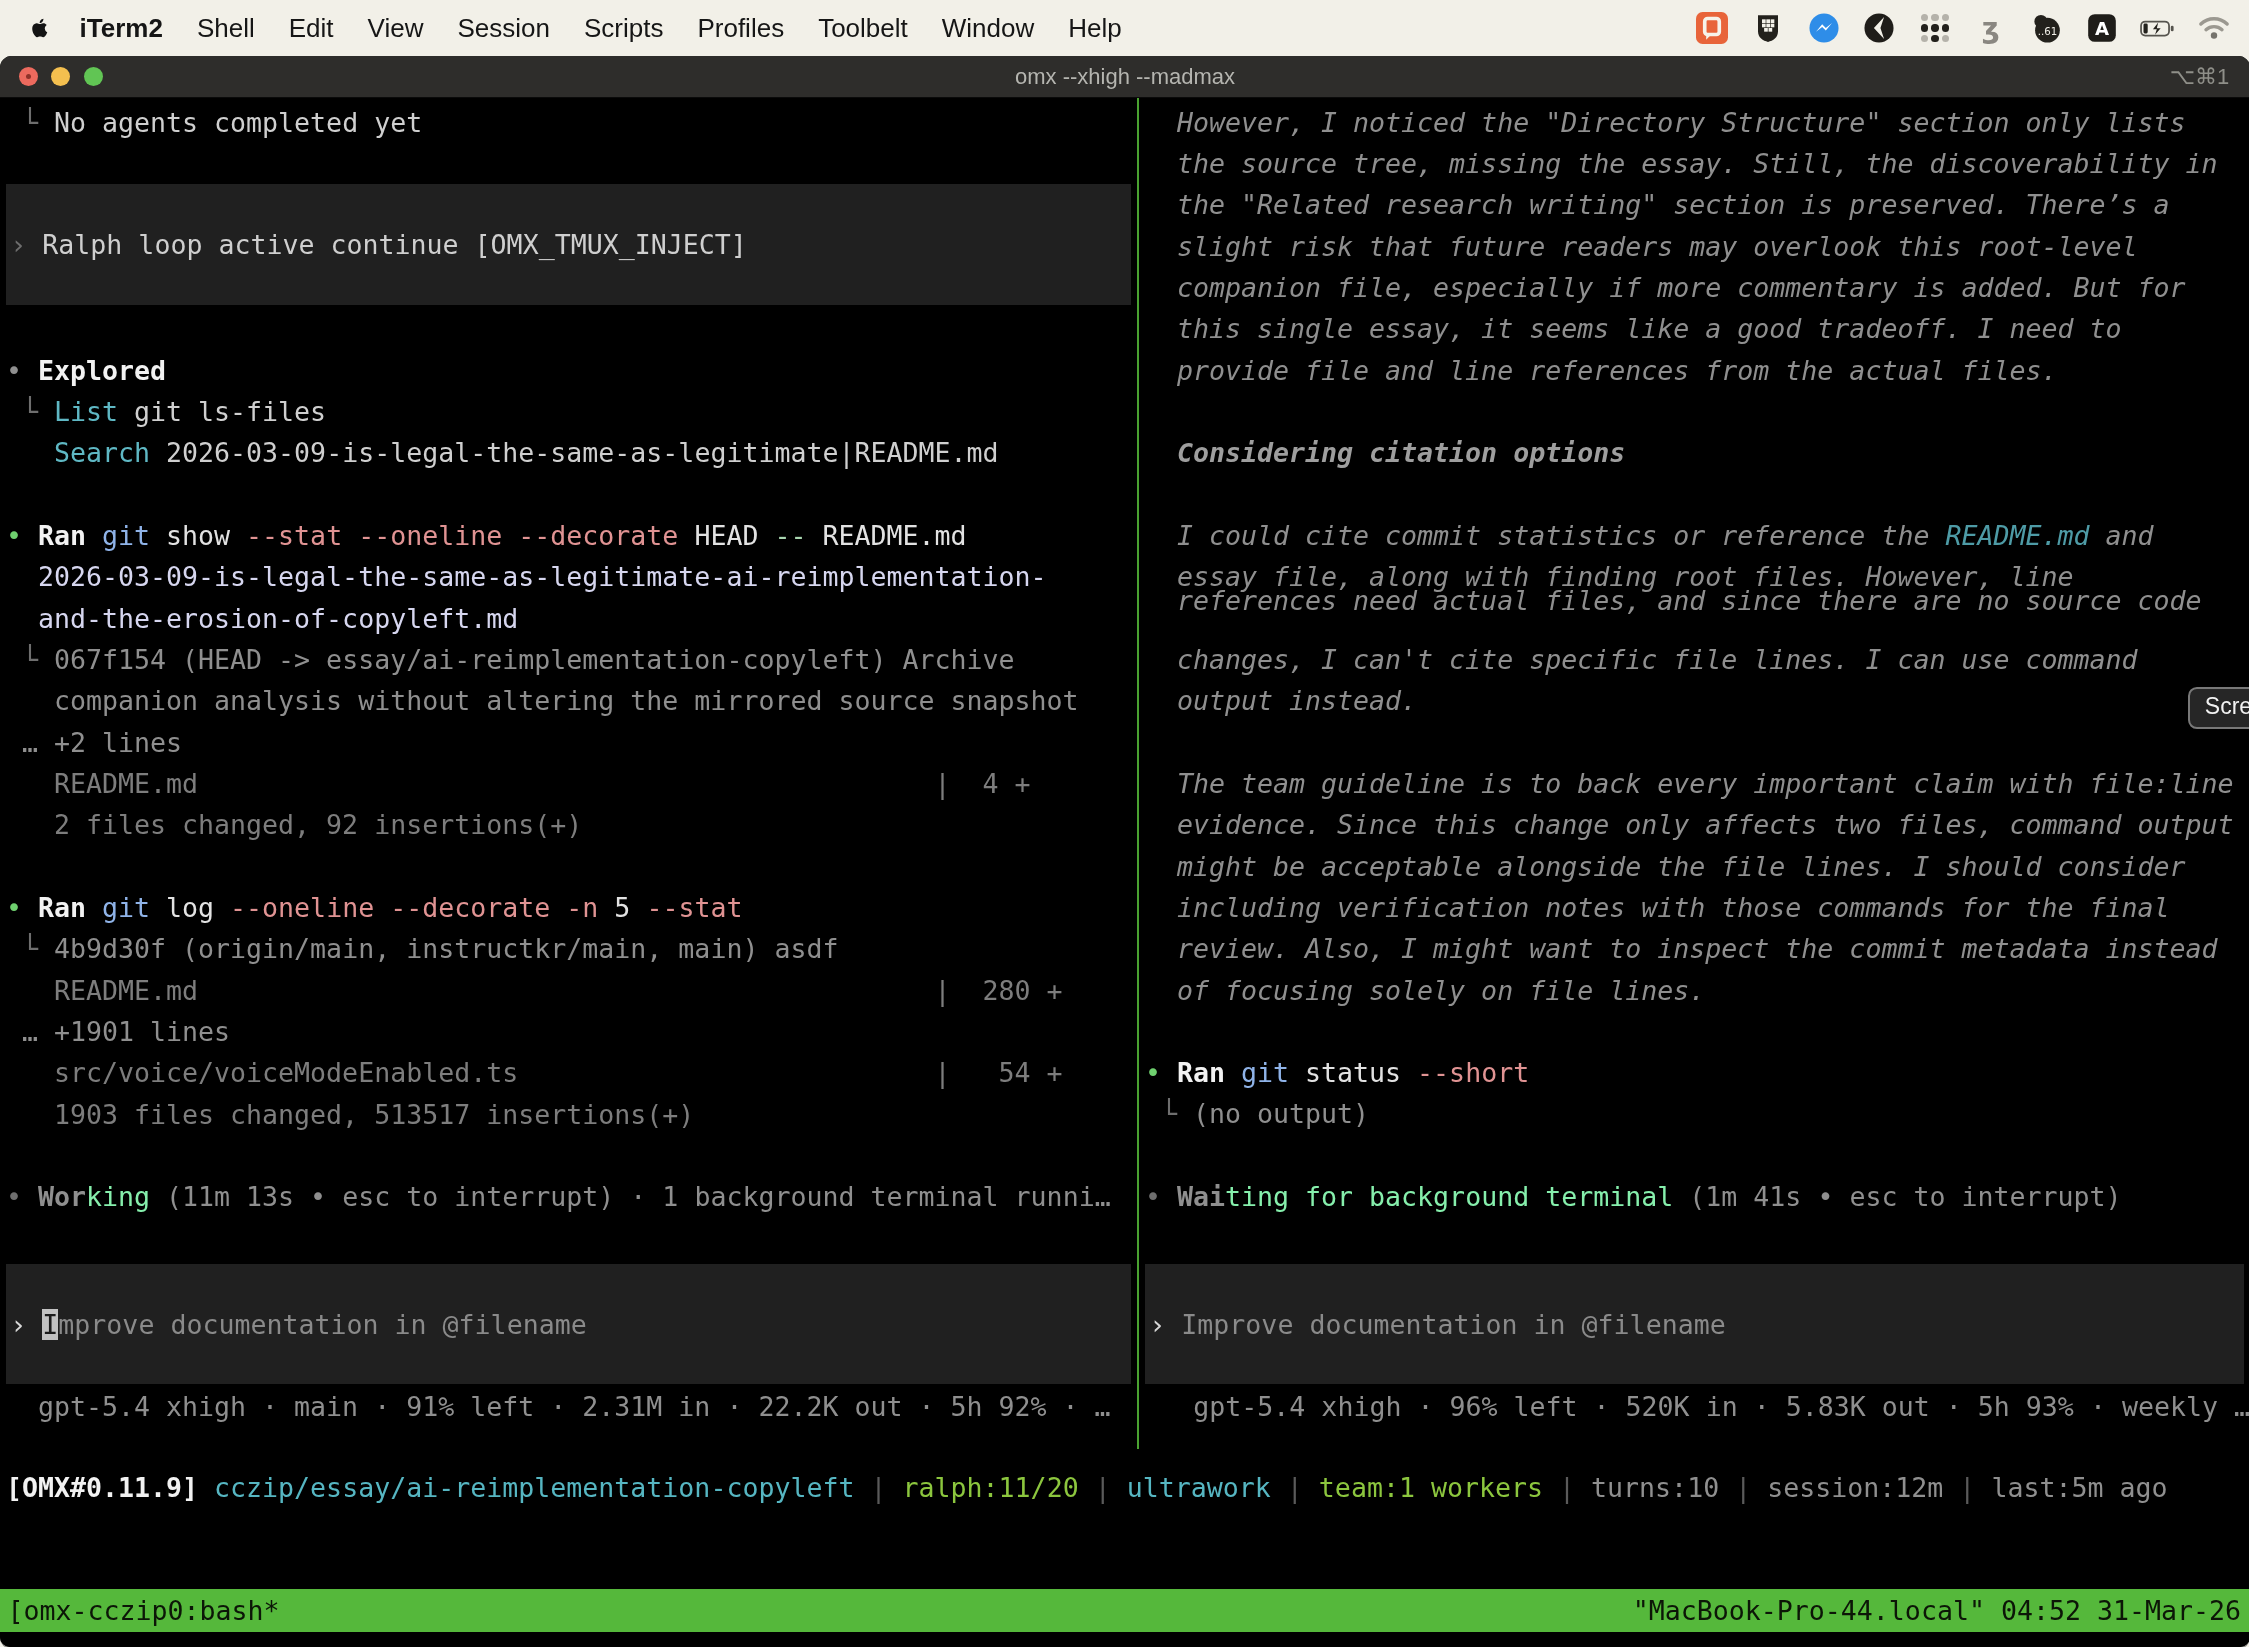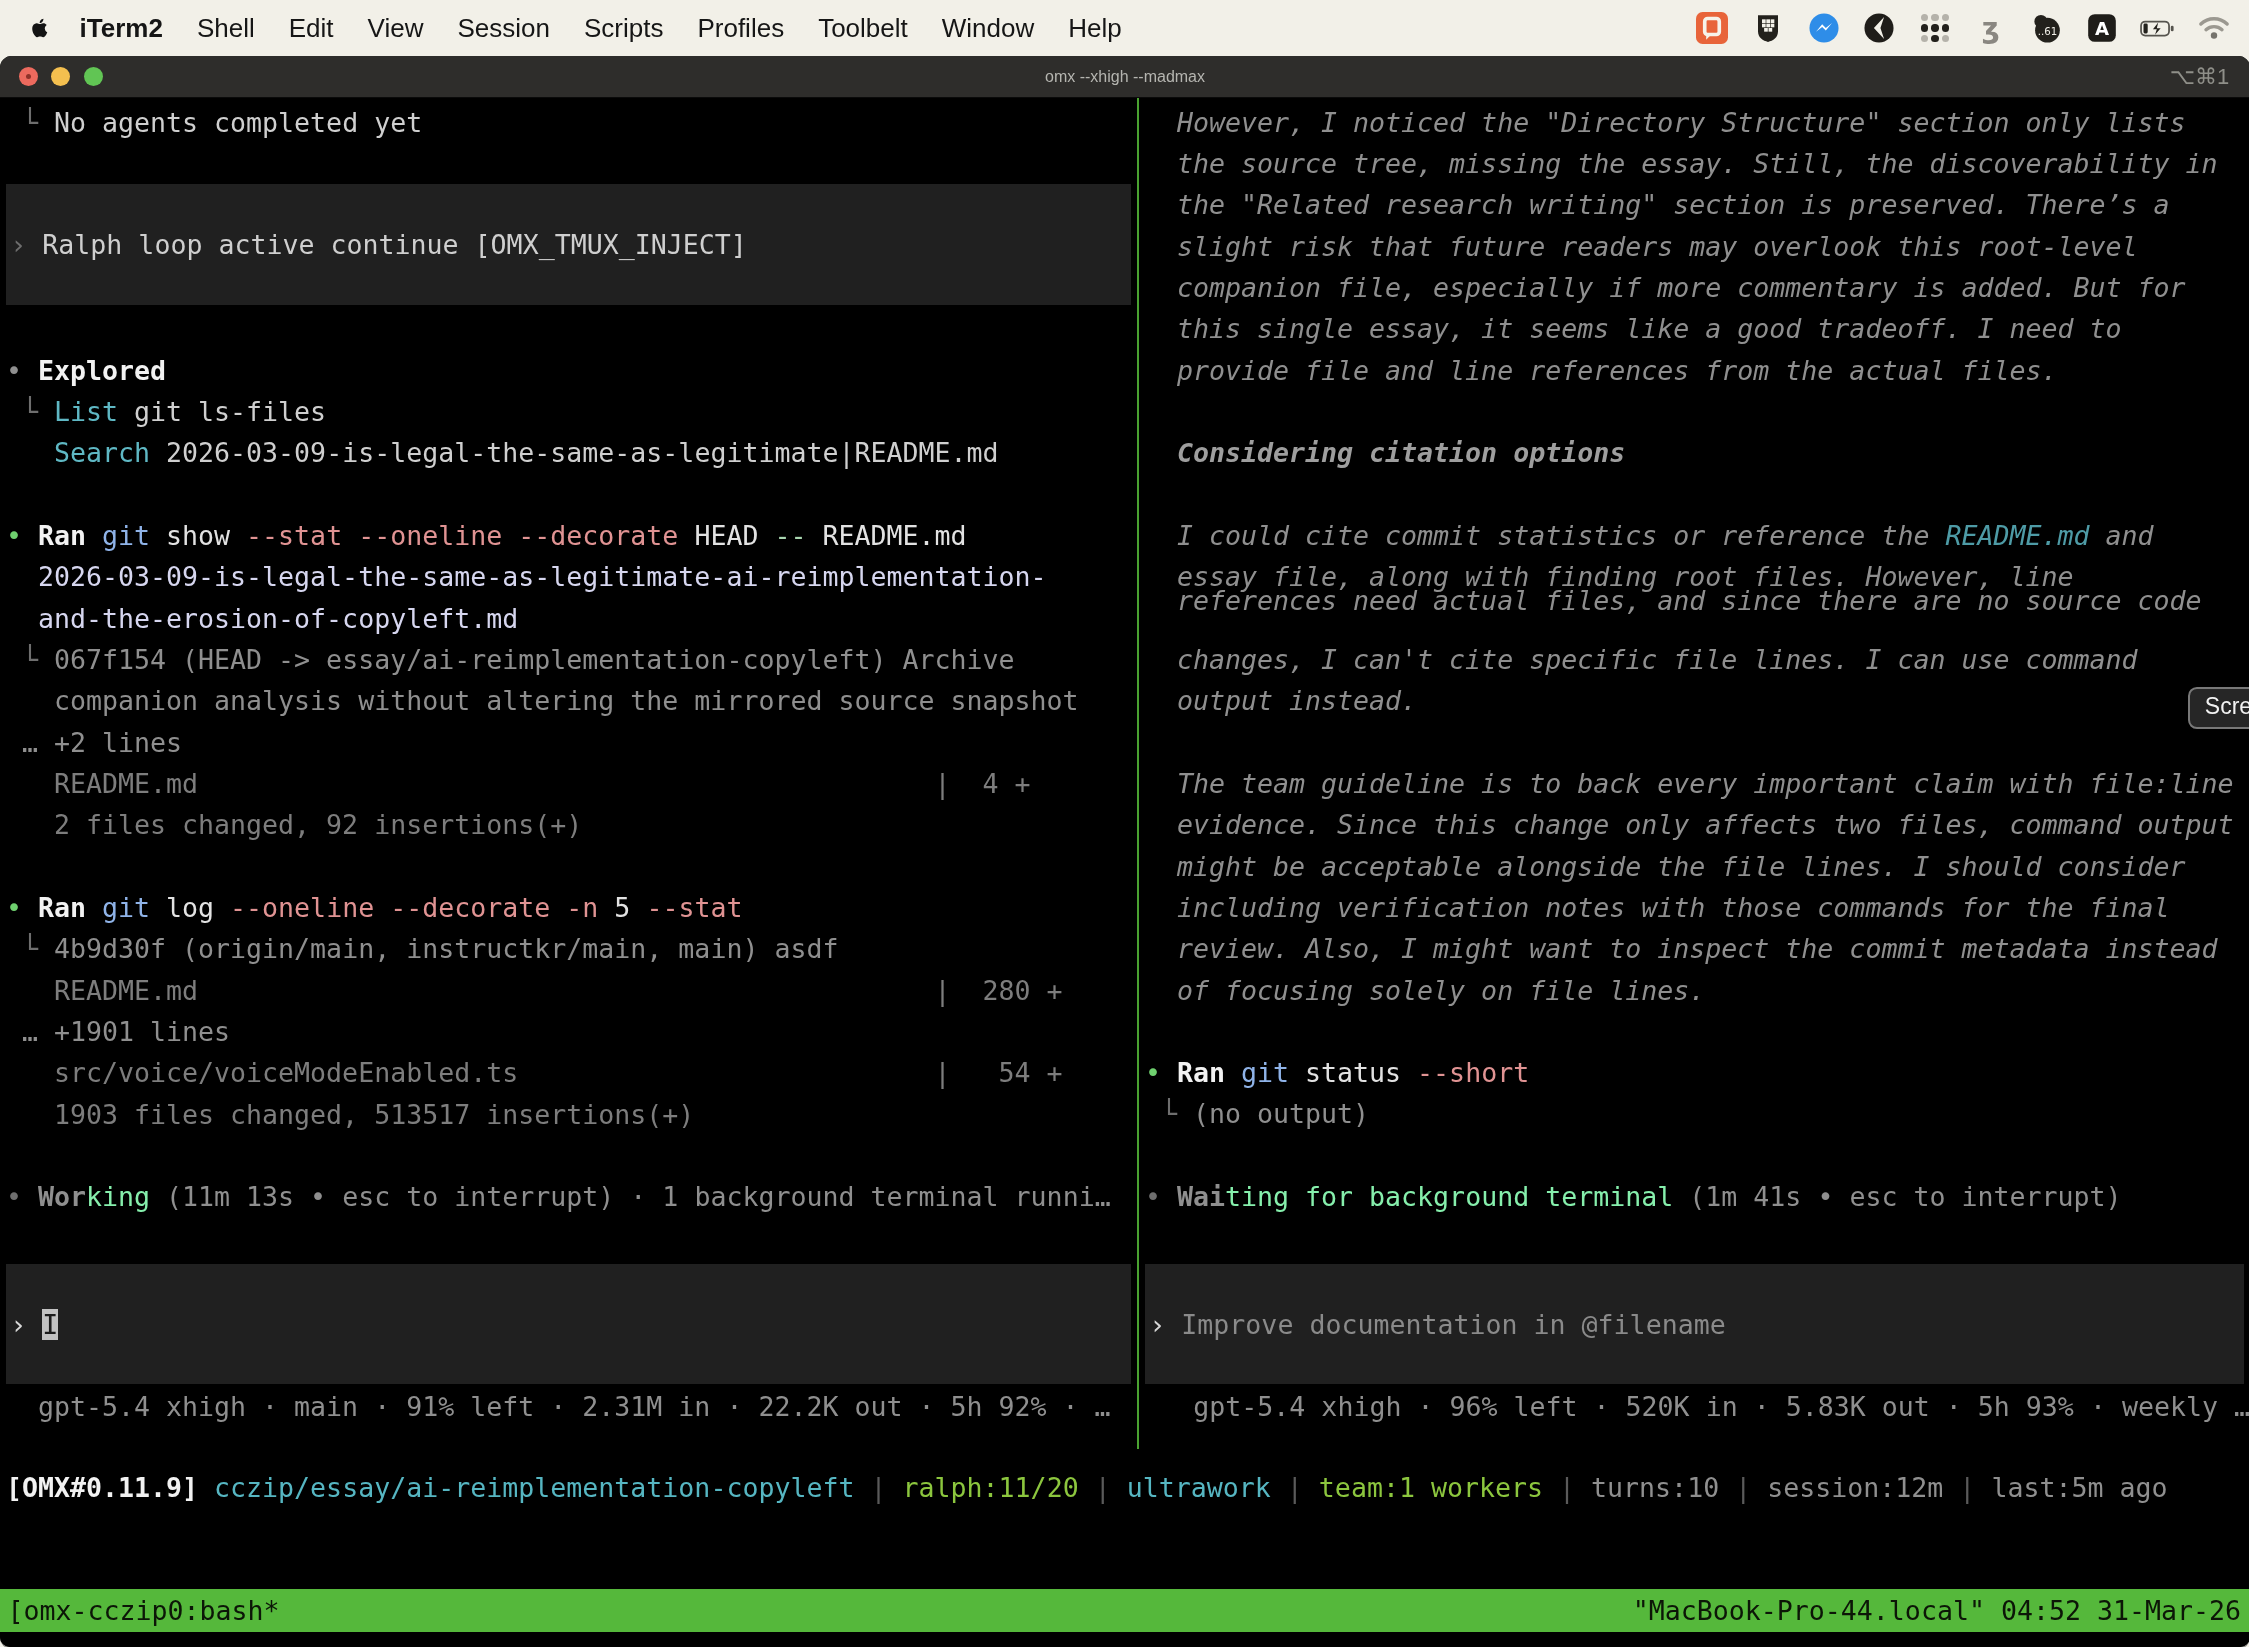--- a/index.html
+++ b/index.html
@@ -39,21 +39,21 @@
     display:flex;align-items:center;border-bottom:0.7px solid #0a0a0a;
   }
   .lights{display:flex;gap:13.3px;margin-left:19px;}
   .light{width:19px;height:19px;border-radius:50%;position:relative;}
   .light.red{background:#ec6a5e;}
   .light.red::after{content:"";position:absolute;left:6.6px;top:6.6px;width:5.9px;height:5.9px;border-radius:50%;background:#8e3229;}
   .light.yellow{background:#f4bf4f;}
   .light.green{background:#61c554;}
   .wtitle{
     position:absolute;left:0;right:0;text-align:center;
-    font-size:16px;color:#b5b5b0;pointer-events:none;
+    font-size:22px;color:#b5b5b0;pointer-events:none;
   }
   .wshortcut{margin-left:auto;margin-right:20.7px;font-size:22px;color:#8f8f89;}
   
   .term{position:relative;height:1549px;background:#000;
     font-family:"DejaVu Sans Mono", monospace;}
   .pane{position:absolute;top:0;height:1351px;overflow:hidden;background:#000;}
   .pane-left{left:0;width:1137px;}
   .pane-right{left:1139px;width:1111px;}
   .divider{position:absolute;top:0;left:1137px;width:2.2px;height:1351px;background:#4aa231;}
   .tline{
@@ -250,21 +250,21 @@
           <div class="tline" style="top: 789px;"><span class="s-grn">• </span><span class="s-w">Ran </span><span class="s-bl">git </span><span class="s-wn">log </span><span class="s-sa">--oneline --decorate </span><span class="s-sa">-n </span><span class="s-wn">5 </span><span class="s-sa">--stat</span></div>
           <div class="tline" style="top: 830px;"><span class="s-d"> └ </span><span class="s-g">4b9d30f (origin/main, instructkr/main, main) asdf</span></div>
           <div class="tline" style="top: 872px;"><span class="s-dm">   README.md                                              |  280 +</span></div>
           <div class="tline" style="top: 913px;"><span class="s-g"> … +1901 lines</span></div>
           <div class="tline" style="top: 954px;"><span class="s-dm">   src/voice/voiceModeEnabled.ts                          |   54 +</span></div>
           <div class="tline" style="top: 996px;"><span class="s-dm">   1903 files changed, 513517 insertions(+)</span></div>
           <div class="tline" style="top: 1078px;"><span class="s-d">• </span><span class="s-gB">Wor</span><span class="s-wB">king</span><span class="s-g"> (11m 13s • esc to interrupt) · 1 background terminal runni…</span></div>
           <div class="tline" style="top: 1288px;"><span class="s-g">  gpt-5.4 xhigh · main · 91% left · 2.31M in · 22.2K out · 5h 92% · …</span></div>
         </div>
       <div class="prompt-box">
-        <span class="arrow">› </span><span class="cursor">I</span>
+        <span class="arrow">› </span><span class="cursor">I</span><span class="ph">mprove documentation in @filename</span>
       </div>
     </div>
 
     <div class="divider"></div>
 
     <div class="pane pane-right">
       <div id="right-lines">
           <div class="tline it" style="top: 3.7px;"><span class="s-g">  However, I noticed the "Directory Structure" section only lists</span></div>
           <div class="tline it" style="top: 45px;"><span class="s-g">  the source tree, missing the essay. Still, the discoverability in</span></div>
           <div class="tline it" style="top: 86px;"><span class="s-g">  the "Related research writing" section is preserved. There’s a</span></div>

